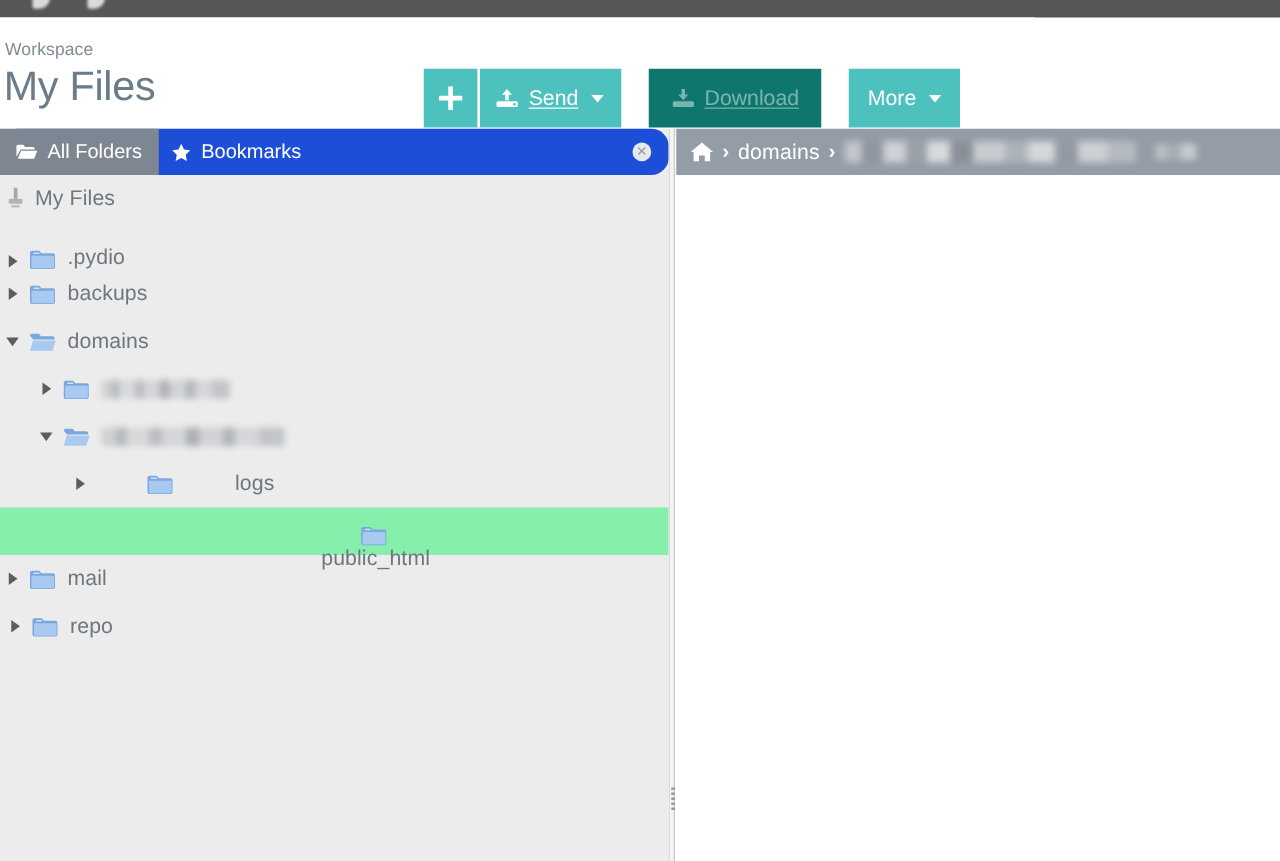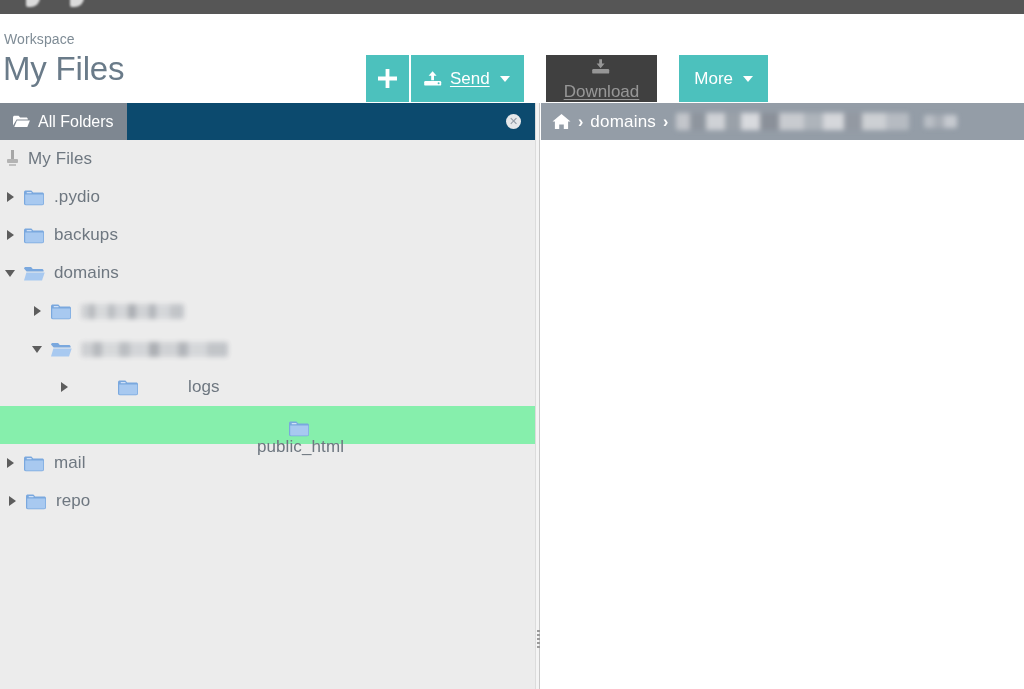--- a/index.html
+++ b/index.html
@@ -51,41 +51,42 @@
     border: none; height: 47px;
     display: flex; align-items: center; justify-content: center;
     gap: 7px; padding: 0 16px;
     font-size: 17px; font-family: "Liberation Sans", sans-serif;
     cursor: pointer; line-height: 1;
   }
   .btn.plus { width: 43px; padding: 0; }
   .btn.send { padding: 0 14px 0 12px; }
   .btn-group .btn + .btn { border-left: 2px solid #ffffff; }
   .btn.download {
-    background: #404040; color: rgba(255,255,255,.45);
-    cursor: default; padding: 0 18px; flex-direction: column;
+    background: #0f766e; color: rgba(255,255,255,.45);
+    cursor: default; padding: 0 18px;
   }
   .btn.more { padding: 0 15px; text-align: right; }
   .btn .label-u { text-decoration: underline; text-underline-offset: 2px; }
   .caret {
     width: 0; height: 0; margin-left: 3px;
     border-left: 5px solid transparent; border-right: 5px solid transparent;
     border-top: 6px solid currentColor;
   }
   .ico { display: inline-block; line-height: 0; }
   .ico svg { display: block; }
 
   
   .left-panel {
     position: absolute; left: 0; top: 103px; width: 535px; height: 586px;
     background: #ececec;
   }
   .tabbar {
     position: absolute; left: 0; top: 0; width: 535px; height: 37px;
-    background: #0c4a6e;
+    background: #1d4ed8;
+    border-radius: 14px;
   }
   .tab {
     position: absolute; top: 0; height: 37px;
     display: flex; align-items: center; gap: 8px;
     padding: 0 13px; font-size: 16px; color: #ffffff; cursor: pointer;
   }
   .tab.active { background: #7e8791; left: 0; }
   .tab.inactive { left: 124px; }
   .tab-close {
     position: absolute; right: 14px; top: 11px;
@@ -211,38 +212,46 @@
     <div class="tabbar">
       <div class="tab active">
         <span class="ico">
           <svg width="17" height="13" viewBox="0 0 17 13">
             <path d="M0 2.4C0 1.4.7.8 1.6.8h4l1.5 1.7h6.1c.9 0 1.6.6 1.6 1.5v.6H3.6L0 10.6z" fill="#fff"></path>
             <path d="M3.9 5.6h13L14.3 12H1.3z" fill="#fff"></path>
           </svg>
         </span>
         <span>All Folders</span>
       </div>
+      <div class="tab inactive">
+        <span class="ico">
+          <svg width="16" height="16" viewBox="0 0 16 16">
+              <path d="M8 .9l2.2 4.6 5 .7-3.6 3.5.9 5L8 12.3l-4.5 2.4.9-5L.8 6.2l5-.7z" fill="#fff"></path>
+            </svg>
+        </span>
+        <span>Bookmarks</span>
+      </div>
       <div class="tab-close">✕</div>
     </div>
 
     <div class="tree">
 
       <div class="row" style="padding-left:6px;">
         <span class="ico" style="margin-left:0;">
           <svg width="13" height="18" viewBox="0 0 13 18">
             <rect x="5" y="0" width="3" height="9" fill="#a6a6a6"></rect>
             <rect x="1" y="9" width="11" height="4" rx="1" fill="#b3b3b3"></rect>
             <rect x="3" y="14" width="7" height="2" fill="#c0c0c0"></rect>
           </svg>
         </span>
         <span class="rlabel">My Files</span>
       </div>
 
       <div id="tree-rows">
-          <div class="row" style="padding-left: 3px;">
+          <div class="row" style="padding-left: 3px; align-items: flex-end;">
             <span class="twisty">
               <i class="tri-r"></i>
             </span>
             <span class="ficon"><svg width="22" height="17" viewBox="0 0 22 17">
                 <path d="M1 3.2C1 2.2 1.8 1.5 2.8 1.5h5.6l1.8 2.1h9c1 0 1.8.7 1.8 1.7v9.2c0 1-.8 1.7-1.8 1.7H2.8c-1 0-1.8-.7-1.8-1.7z" fill="#7aa8de"></path>
                 <path d="M2.2 5.6h18.1v8.9c0 .6-.5 1-1.1 1H3.3c-.6 0-1.1-.4-1.1-1z" fill="#a8c9f0"></path>
                 <rect x="3.6" y="3" width="5" height="1.2" rx=".5" fill="#cfe0f7"></rect>
               </svg></span>
             <span class="rlabel">.pydio</span>
           </div>

